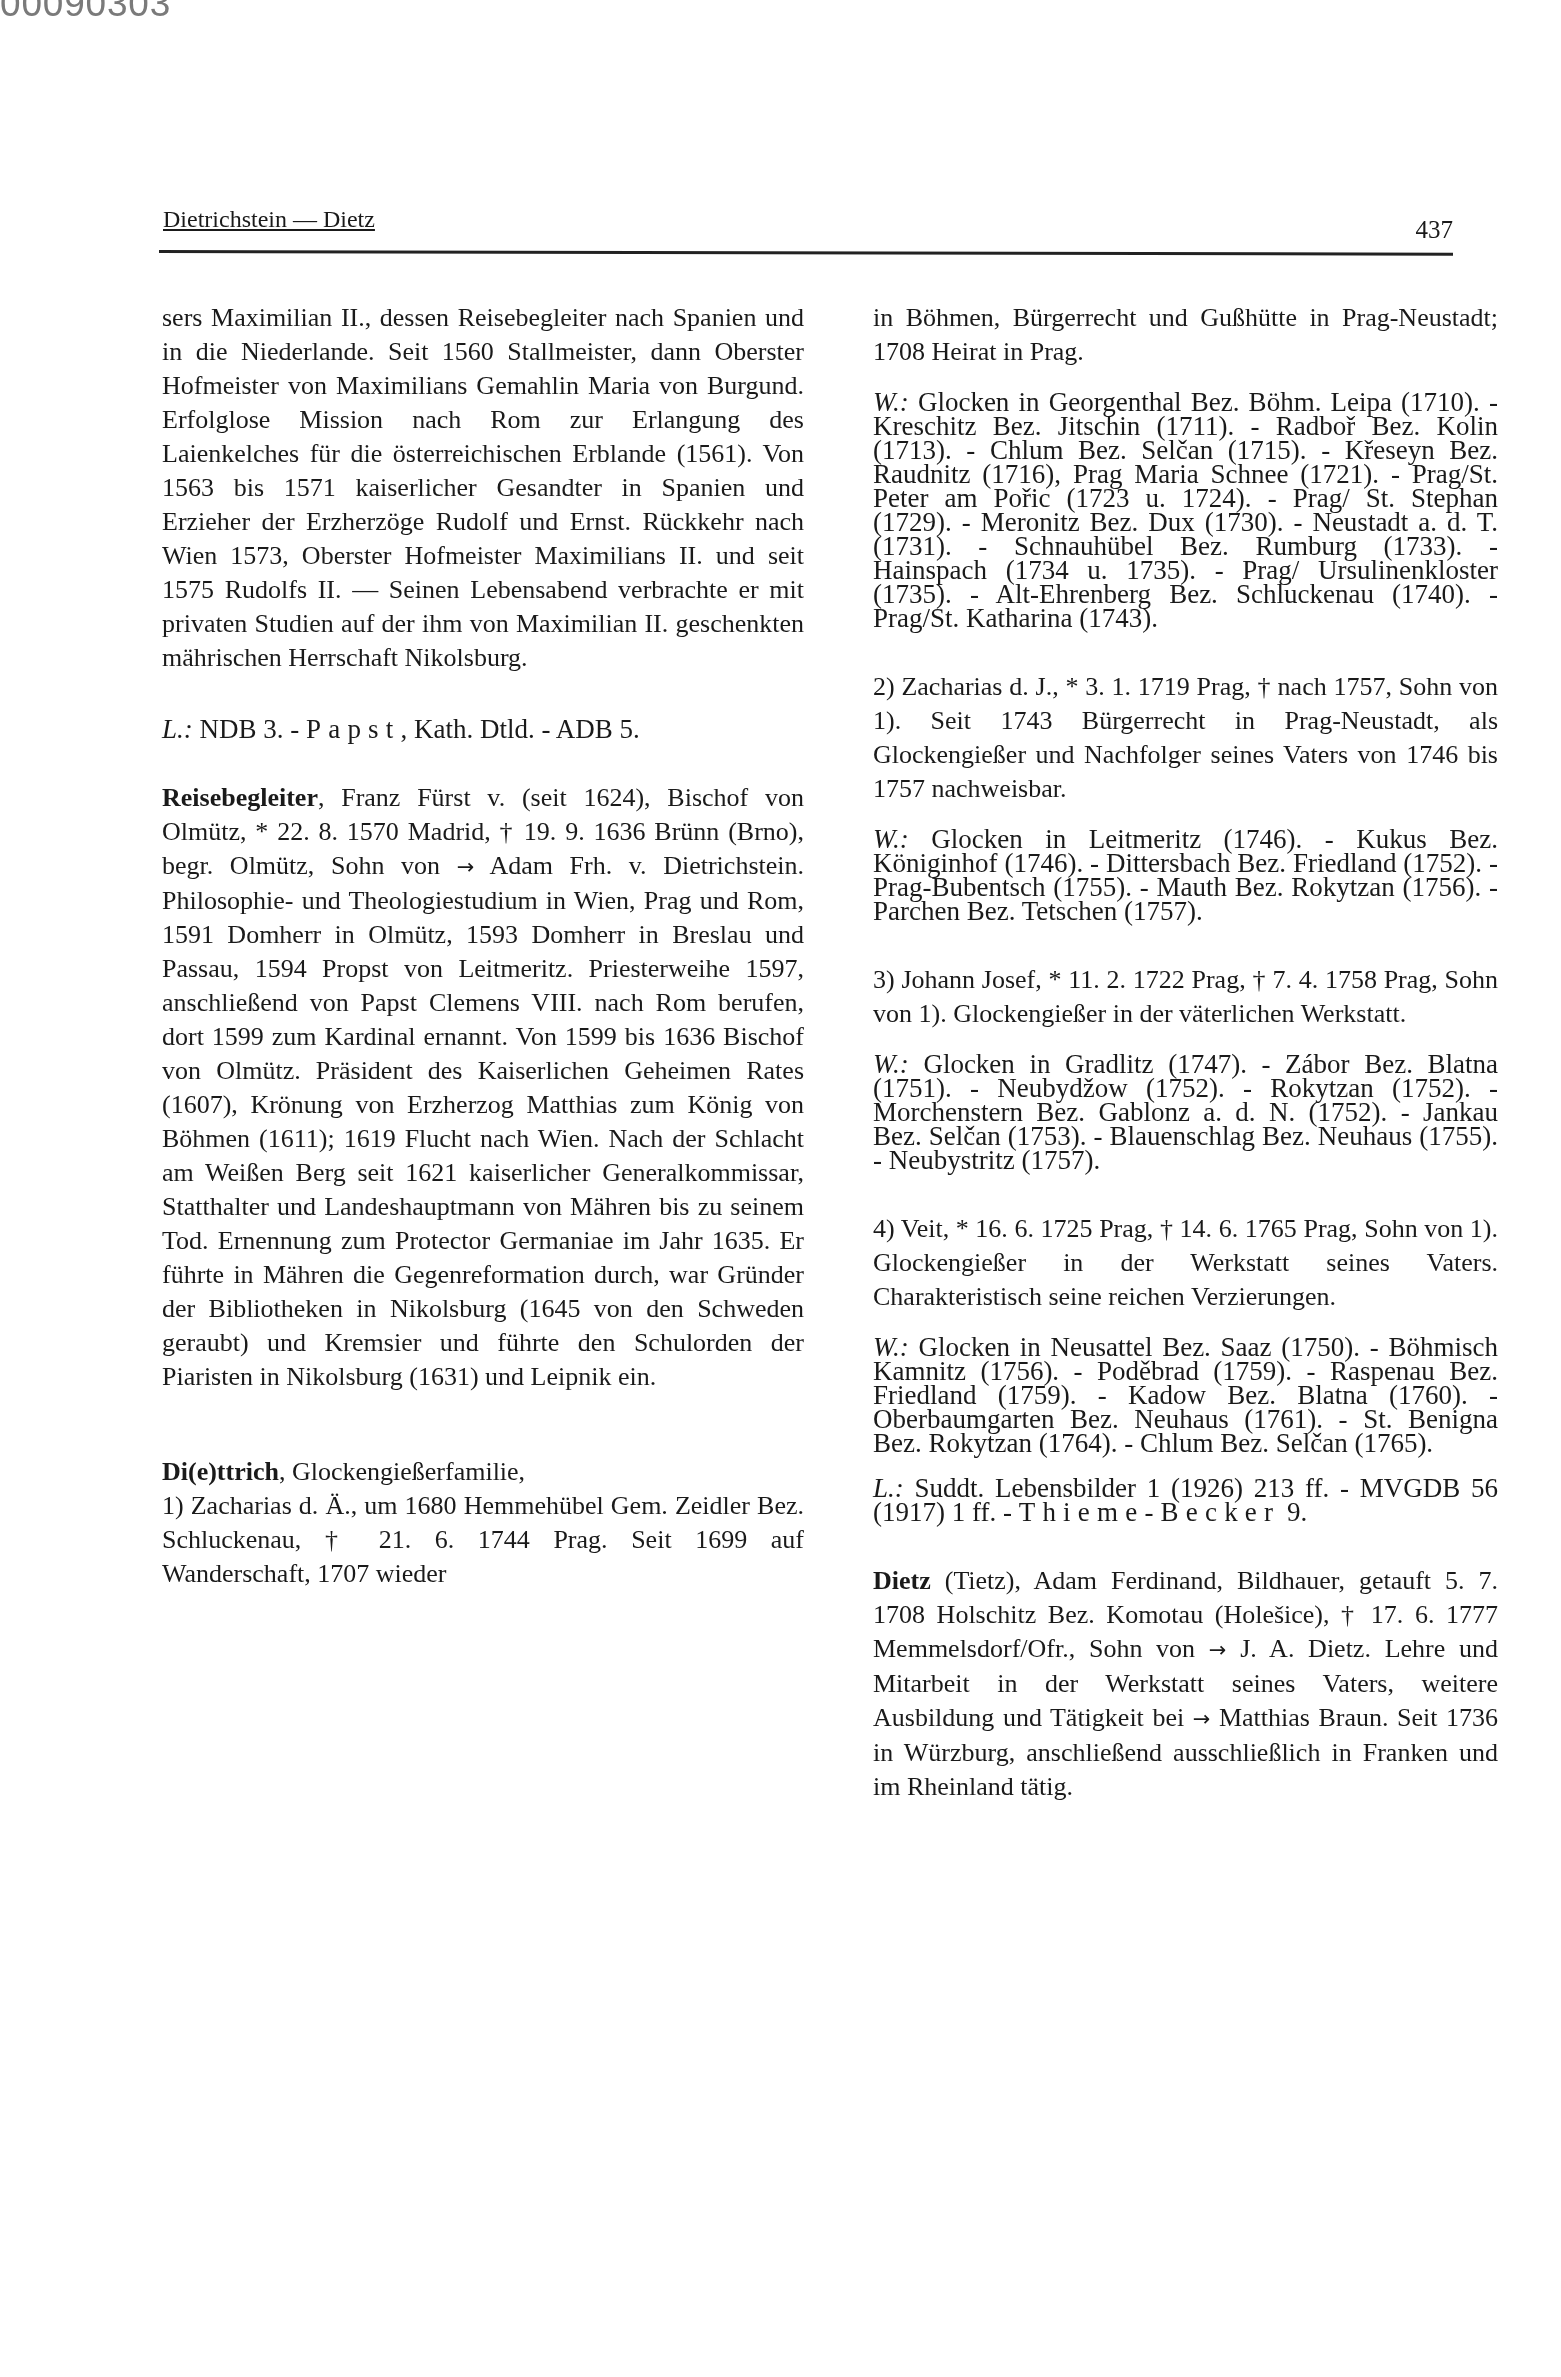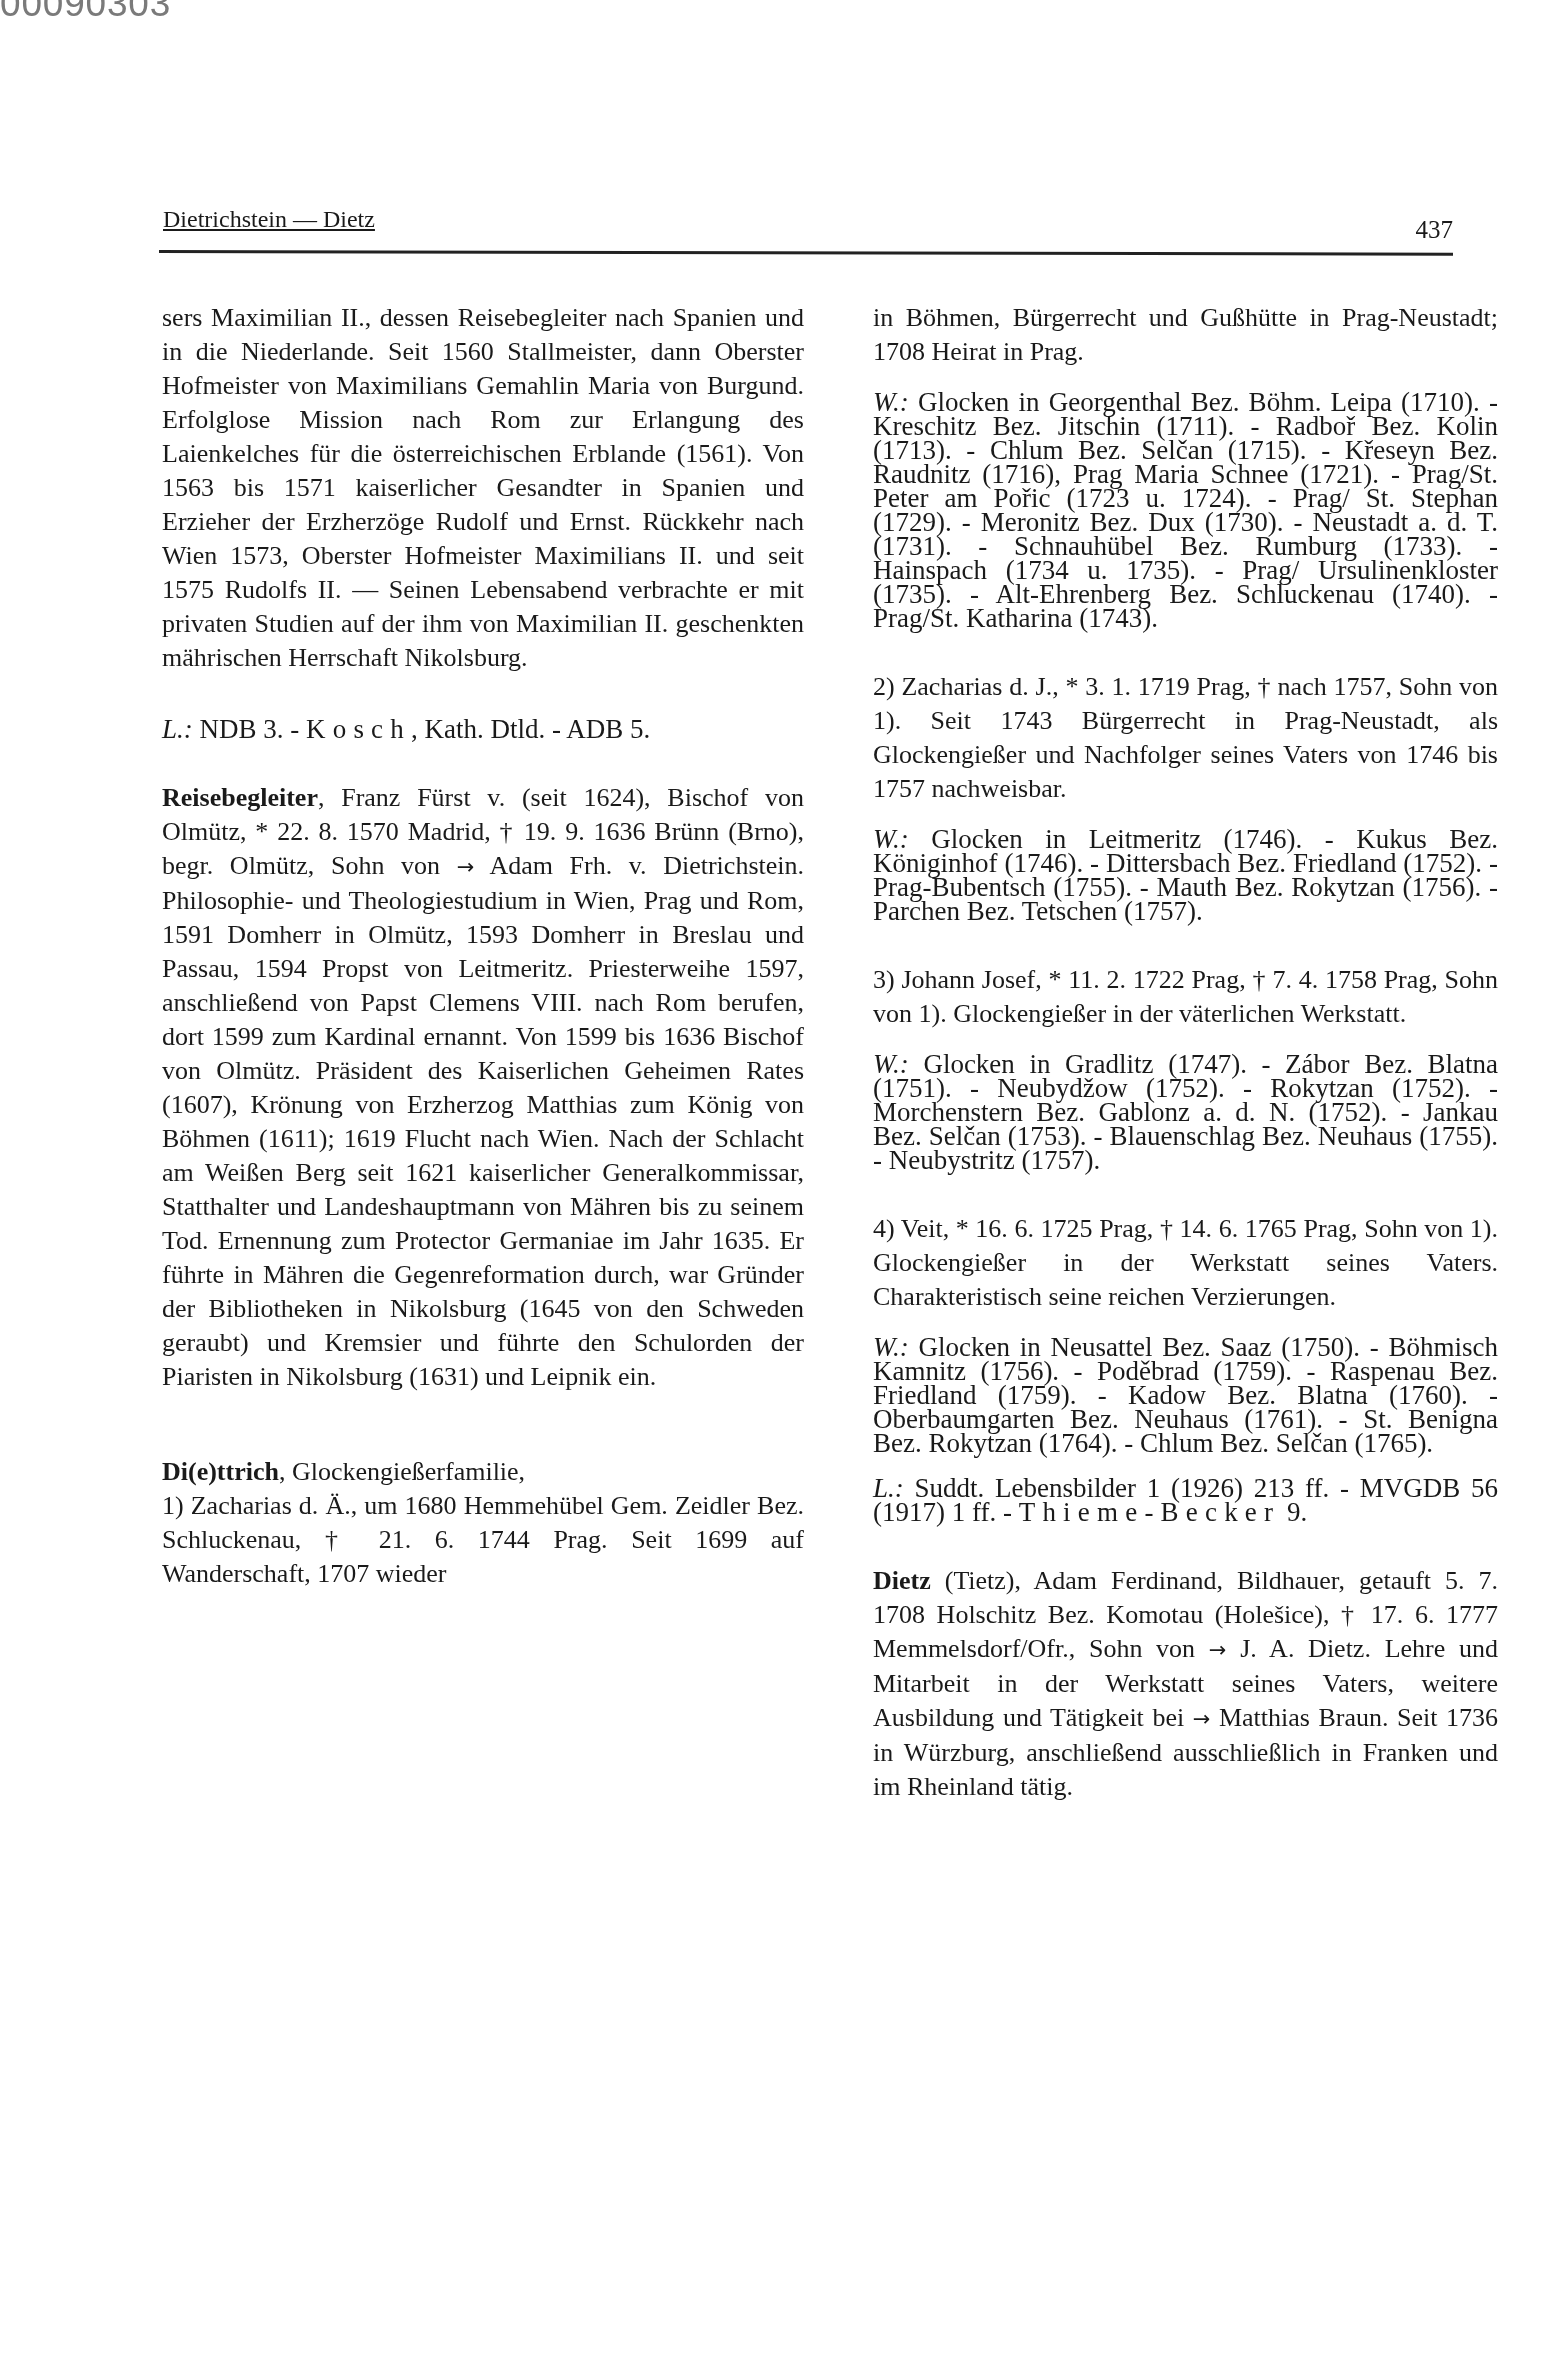--- a/index.html
+++ b/index.html
@@ -35,21 +35,21 @@
 </div>
 <div class="head-rule"></div>
 
 <div class="col left">
   <p class="para">sers Maximilian II., dessen Reisebegleiter nach Spanien und in die Niederlande. Seit 1560 Stallmeister, dann Oberster Hofmeister von Maximilians Gemahlin Maria von Burgund. Erfolglose Mission nach Rom zur Erlangung des Laienkelches für die österreichischen Erblande (1561). Von 1563 bis 1571 kaiserlicher Gesandter in Spanien und Erzieher der Erzherzöge Rudolf und Ernst. Rückkehr nach Wien 1573, Oberster Hofmeister Maximilians II. und seit 1575 Rudolfs II. — Seinen Lebensabend verbrachte er mit privaten Studien auf der ihm von Maximilian II. geschenkten mährischen Herrschaft Nikolsburg.</p>
   <div class="gap-s"></div>
   <div class="gap-s"></div>
   <p class="ref">
     <span class="tag">L.:</span>
     <span>NDB 3. -</span>
-    <span class="sp">Kosch</span><span>, Kath. Dtld. - ADB 5.</span>
+    <span class="sp">Papst</span><span>, Kath. Dtld. - ADB 5.</span>
   </p>
   <div class="gap-l"></div>
 
   <p class="para">
     <span class="lemma">Reisebegleiter</span><span>, Franz Fürst v. (seit 1624), Bischof von Olmütz, * 22. 8. 1570 Madrid, † 19. 9. 1636 Brünn (Brno), begr. Olmütz, Sohn von</span>
     <span class="arrow">→</span>
     <span>Adam Frh. v. Dietrichstein. Philosophie- und Theologiestudium in Wien, Prag und Rom, 1591 Domherr in Olmütz, 1593 Domherr in Breslau und Passau, 1594 Propst von Leitmeritz. Priesterweihe 1597, anschließend von Papst Clemens VIII. nach Rom berufen, dort 1599 zum Kardinal ernannt. Von 1599 bis 1636 Bischof von Olmütz. Präsident des Kaiserlichen Geheimen Rates (1607), Krönung von Erzherzog Matthias zum König von Böhmen (1611); 1619 Flucht nach Wien. Nach der Schlacht am Weißen Berg seit 1621 kaiserlicher Generalkommissar, Statthalter und Landeshauptmann von Mähren bis zu seinem Tod. Ernennung zum Protector Germaniae im Jahr 1635. Er führte in Mähren die Gegenreformation durch, war Gründer der Bibliotheken in Nikolsburg (1645 von den Schweden geraubt) und Kremsier und führte den Schulorden der Piaristen in Nikolsburg (1631) und Leipnik ein.</span>
   </p>
   <div class="gap-s"></div>
   <div class="gap-l"></div>

